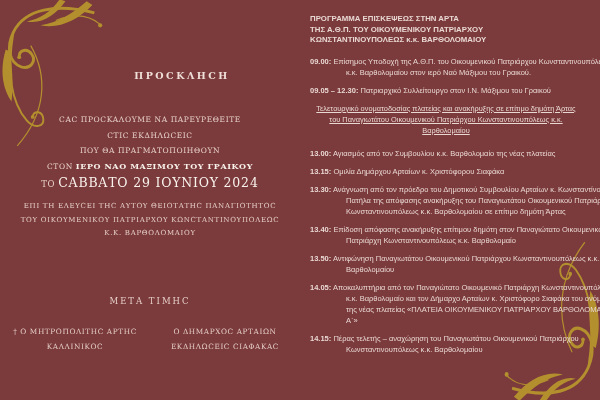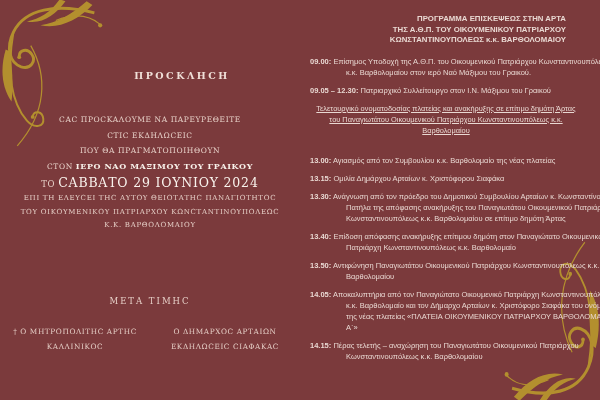--- a/index.html
+++ b/index.html
@@ -18,36 +18,36 @@
     position:absolute;left:0;top:0;width:300px;height:400px;
     font-family:"DejaVu Serif", serif;
     color:#e6cfc7;text-align:center;
   }
   .inv > div{position:absolute;width:100%;}
   .inv-title{top:70px;font-size:9.5px;letter-spacing:2.5px;color:#f0e0d9;font-weight:bold;padding-left:32px;}
   .inv-lines{top:112px;font-size:7.5px;letter-spacing:0.6px;line-height:15.5px;}
   .inv-lines .hl{color:#f8f1ea;font-weight:bold;font-size:8px;}
   .inv-date{top:175px;font-size:8.5px;letter-spacing:0.5px;}
   .inv-date .date-b{font-size:12.5px;font-weight:normal;color:#f9f3ed;letter-spacing:0.8px;}
-  .honor{top:192px;font-size:7px;letter-spacing:0.7px;line-height:13.5px;}
+  .honor{top:200px;font-size:7px;letter-spacing:0.7px;line-height:13.5px;}
   .closing{top:296px;font-size:8.5px;letter-spacing:2px;}
   .sigs{top:324px;display:flex;}
   .sig{flex:1;font-size:7.3px;letter-spacing:0.6px;line-height:15px;}
 
   
   .prog{
     position:absolute;left:300px;top:0;width:300px;height:400px;
     box-sizing:border-box;padding:14px 8px 0 10px;
     color:#e9d8d2;font-size:7.5px;line-height:11px;
   }
-  .prog-header{width:256px;text-align:right;font-weight:bold;font-size:7.8px;line-height:10.5px;margin-bottom:10px;}
+  .prog-header{width:256px;text-align:left;font-weight:bold;font-size:7.8px;line-height:10.5px;margin-bottom:10px;}
   .entry{width:276px;margin:0 0 7px 0;padding-left:36px;text-indent:-36px;}
   .entry .t{font-weight:bold;}
   .note{
-    width:264px;margin:2px 0 19px 4px;text-align:center;
+    width:264px;margin:2px 0 12px 4px;text-align:center;
     text-decoration:underline;font-size:7.4px;
   }
 </style>
 </head>
 <body>
 
 <div class="card">
 
   <svg class="orn tl" width="106" height="152" viewBox="0 0 110 155">
     <g fill="none" stroke="#b38f2e">

